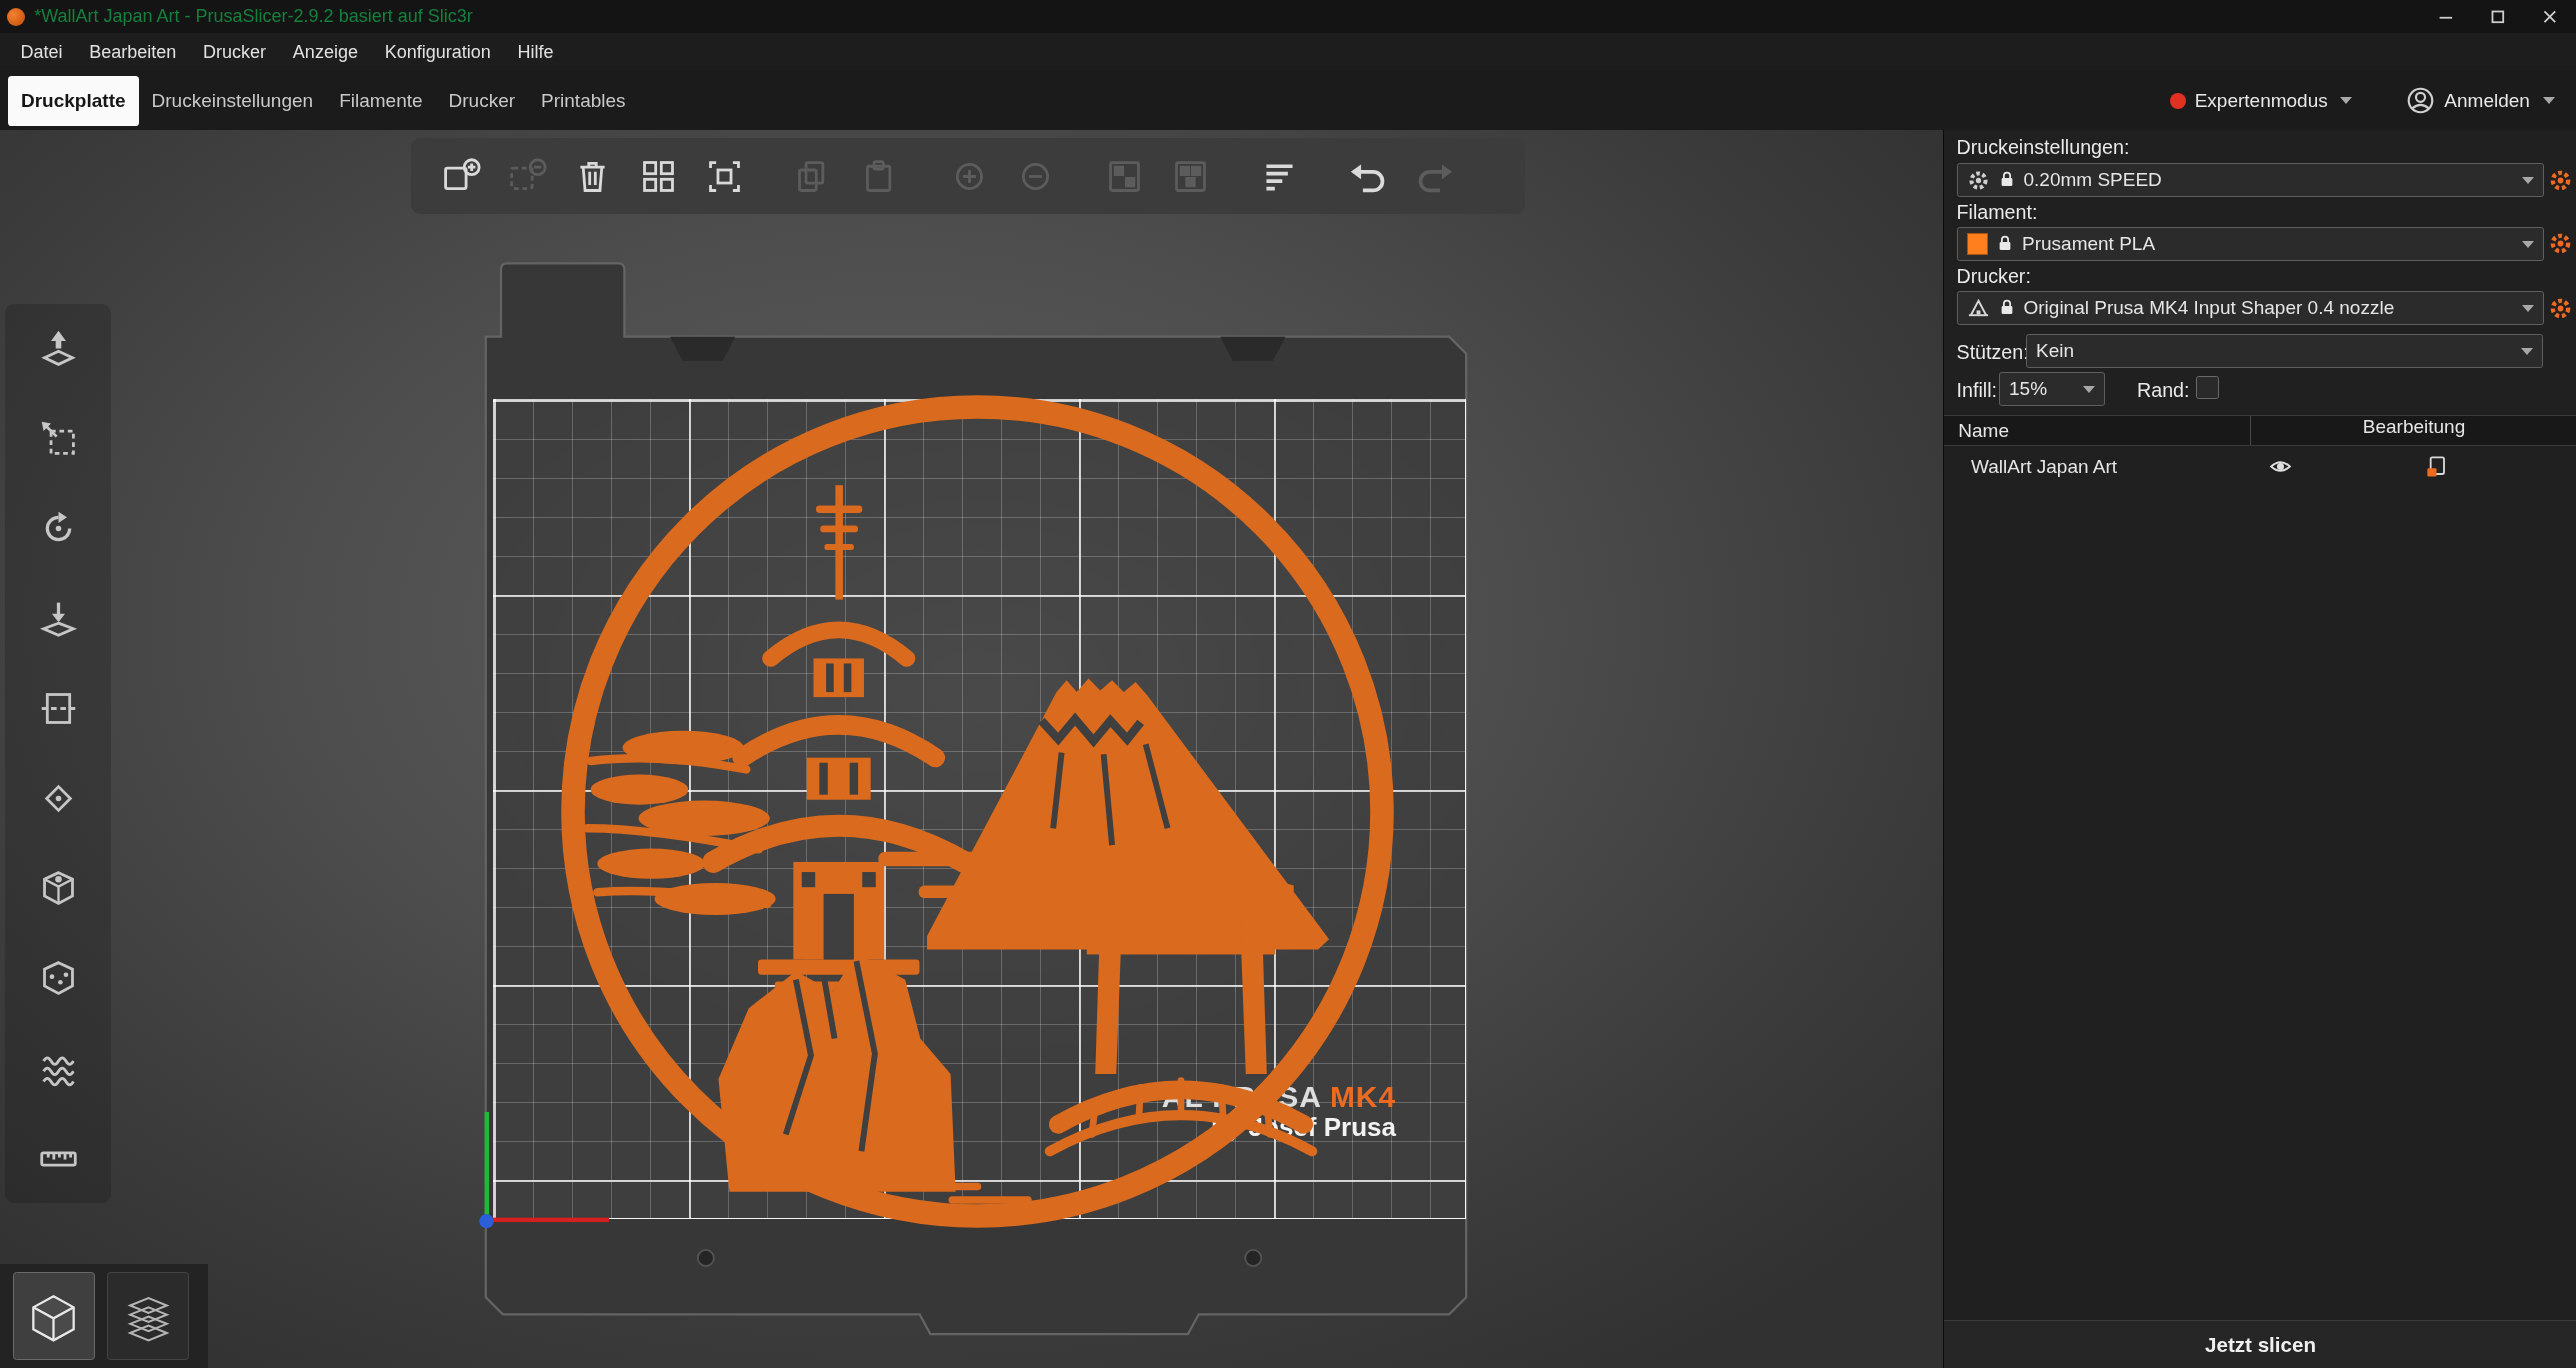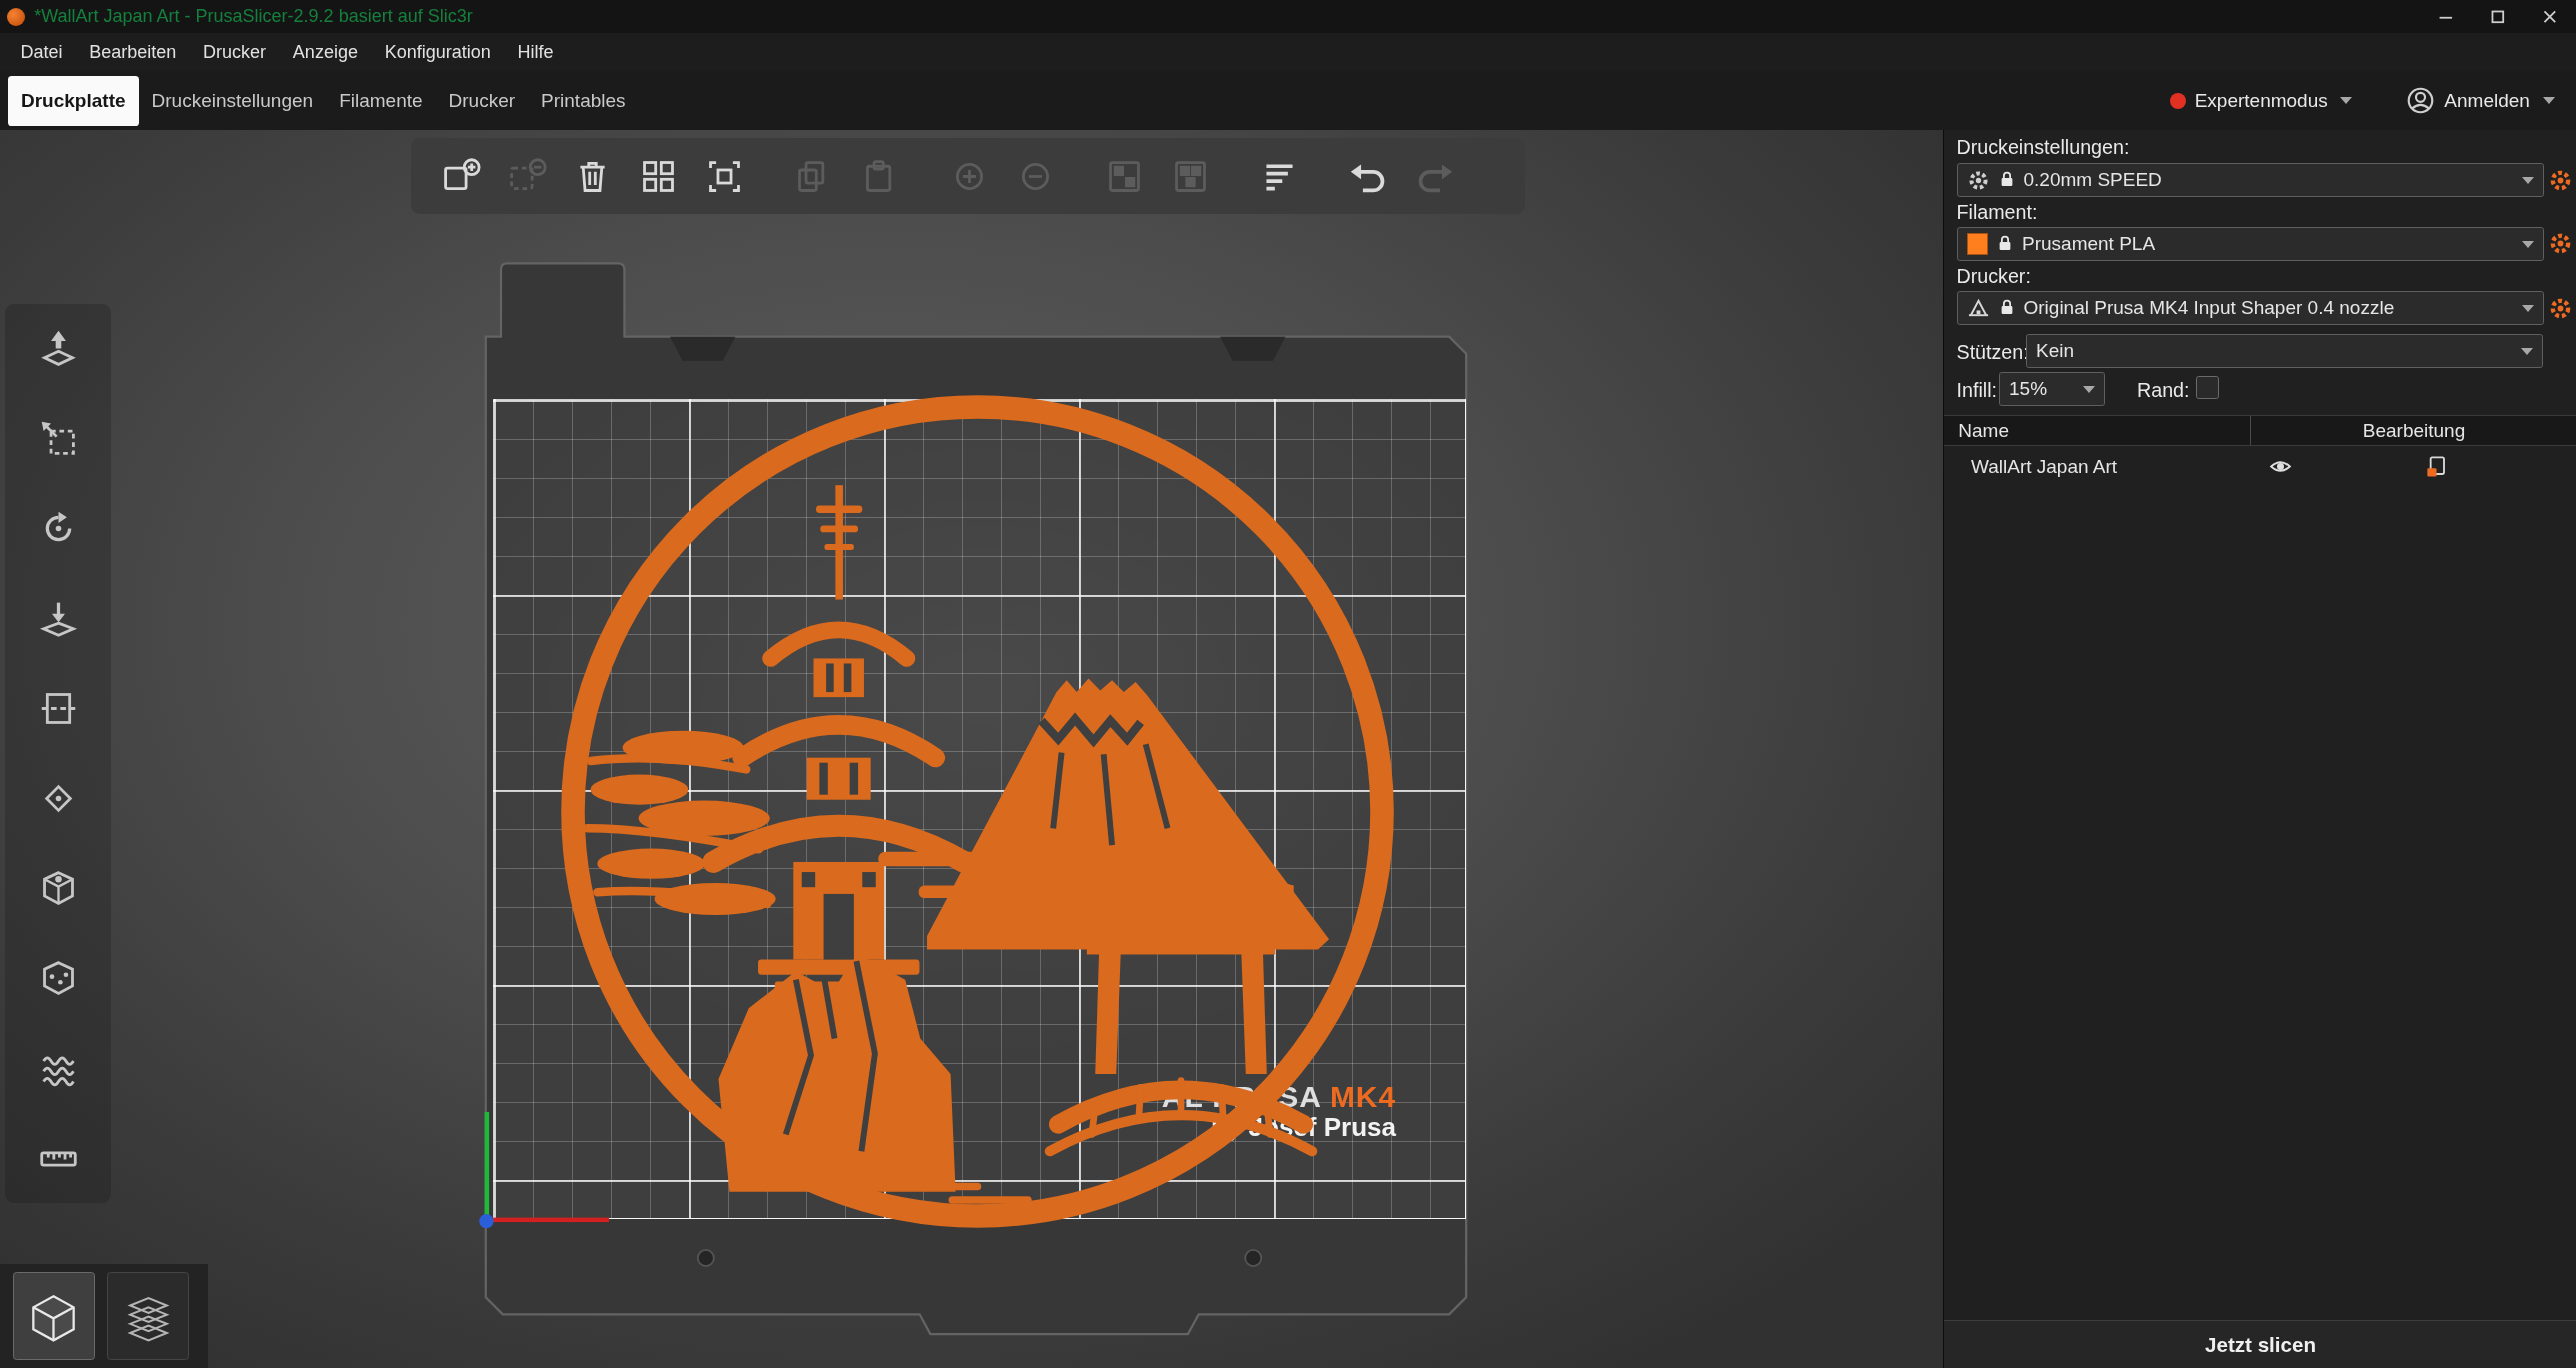--- a/index.html
+++ b/index.html
@@ -83,21 +83,21 @@
              border-left:0.9px solid #0b0b0b; color:#e6e6e6; font-size:19px; }
   .s-label { position:absolute; left:12.5px; color:#eaeaea; font-size:19.7px; }
   .combo { position:absolute; left:12.5px; width:587px; height:34px; background:#2b2b2b; border:0.9px solid #5f5f5f;
            border-radius:2.7px; display:flex; align-items:center; gap:8px; padding:16px 9px; }
   .combo .txt { white-space:nowrap; overflow:hidden; }
   .combo .caret { margin-left:auto; }
   .gearbtn { position:absolute; left:603px; width:27px; height:27px; color:#ED6B21;
              display:flex; align-items:center; justify-content:center; }
   .swatch { width:21.5px; height:21.5px; background:#FF7F1E; border:0.9px solid #a85410; flex:0 0 auto; }
   .obj-header { position:absolute; left:0; top:285px; width:633px; height:31px; background:#181818;
-                border-top:0.9px solid #3a3a3a; border-bottom:0.9px solid #3a3a3a; display:flex; align-items:center; }
+                border-top:0.9px solid #3a3a3a; border-bottom:0.9px solid #3a3a3a; display:flex; }
   .obj-header .c1 { width:307px; padding-left:14.3px; border-right:0.9px solid #4a4a4a; height:100%;
                     display:flex; align-items:center; }
   .obj-header .c2 { flex:1; text-align:center; }
   .obj-row { position:absolute; left:0; top:319px; width:633px; height:36px; display:flex; align-items:center; }
   .obj-row .name { padding-left:27px; width:295px; }
   .eye { position:absolute; left:324px; top:6.3px; }
   .editic { position:absolute; left:480px; top:5.4px; }
   .slicebar { position:absolute; left:0; top:1190px; width:633px; height:48px; background:#262626;
               border-top:0.9px solid #3c3c3c; display:flex; align-items:center; justify-content:center;
               font-size:20.6px; font-weight:bold; color:#f0f0f0; }

